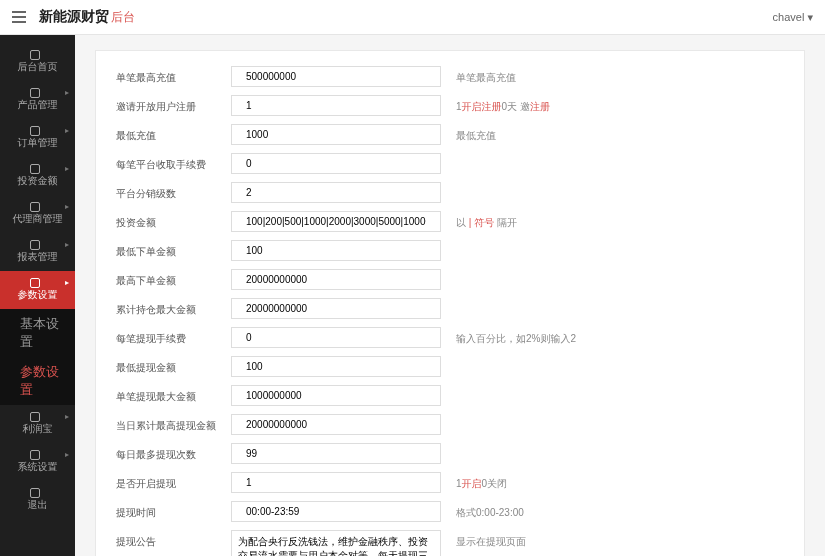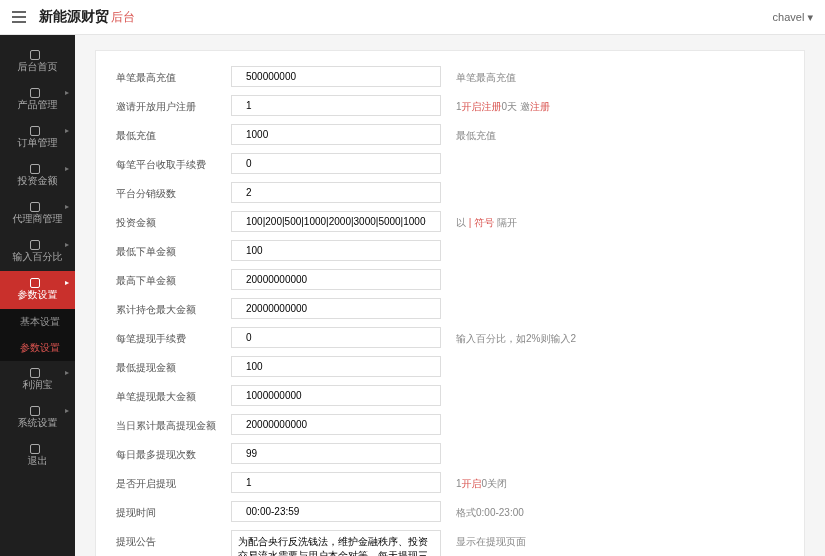--- a/index.html
+++ b/index.html
@@ -13,21 +13,21 @@
     .brand-sub { color: #d9534f; font-size: 12px; margin-left: 2px; }
     .user-menu { font-size: 11px; color: #666; cursor: pointer; }
     
     .layout { display: flex; min-height: calc(100vh - 35px); }
     .sidebar { width: 75px; background: #1f1f1f; color: #aaa; padding-top: 8px; }
     .side-item { display: flex; align-items: center; padding: 7px 10px; font-size: 10px; cursor: pointer; position: relative; flex-direction: column; }
     .side-item.active { background: #c9302c; color: #fff; }
     .side-icon { width: 10px; height: 10px; margin-right: 5px; display: inline-block; border: 1px solid currentColor; border-radius: 2px; flex-shrink: 0; }
     .side-arrow { position: absolute; right: 6px; font-size: 8px; color: #777; }
     .sub-items { background: #111; }
-    .sub-item { padding: 6px 10px 6px 20px; font-size: 10px; cursor: pointer; color: #999; }
+    .sub-item { padding: 6px 10px 6px 20px; font-size: 13px; cursor: pointer; color: #999; }
     .sub-item.active { color: #d9534f; }
     
     .content { flex: 1; padding: 15px 20px; overflow: auto; }
     .panel { background: #fff; border: 1px solid #e8e8e8; padding: 15px 20px; }
     .form-row { display: flex; align-items: flex-start; margin-bottom: 8px; }
     .form-label { width: 115px; font-size: 10px; color: #555; padding-top: 5px; flex-shrink: 0; }
     .form-control { width: 210px; height: 21px; border: 1px solid #ddd; padding: 2px 14px; font-size: 10px; background: #fff; }
     textarea.form-control { height: 80px; resize: vertical; padding: 4px 6px; }
     .form-hint { margin-left: 15px; font-size: 10px; color: #888; padding-top: 5px; line-height: 1.4; max-width: 180px; }
     .form-hint .hl { color: #d9534f; }
@@ -72,21 +72,21 @@
         <span>投资金额</span>
         <span class="side-arrow">▸</span>
       </div>
     <div class="side-item">
         <span class="side-icon"></span>
         <span>代理商管理</span>
         <span class="side-arrow">▸</span>
       </div>
     <div class="side-item">
         <span class="side-icon"></span>
-        <span>输入百分比</span>
+        <span>报表管理</span>
         <span class="side-arrow">▸</span>
       </div>
     <div class="side-item active">
         <span class="side-icon"></span>
         <span>参数设置</span>
         <span class="side-arrow" style="color:#fff">▸</span>
       </div>
     <div class="sub-items">
       <div class="sub-item">基本设置</div>
       <div class="sub-item active">参数设置</div>

